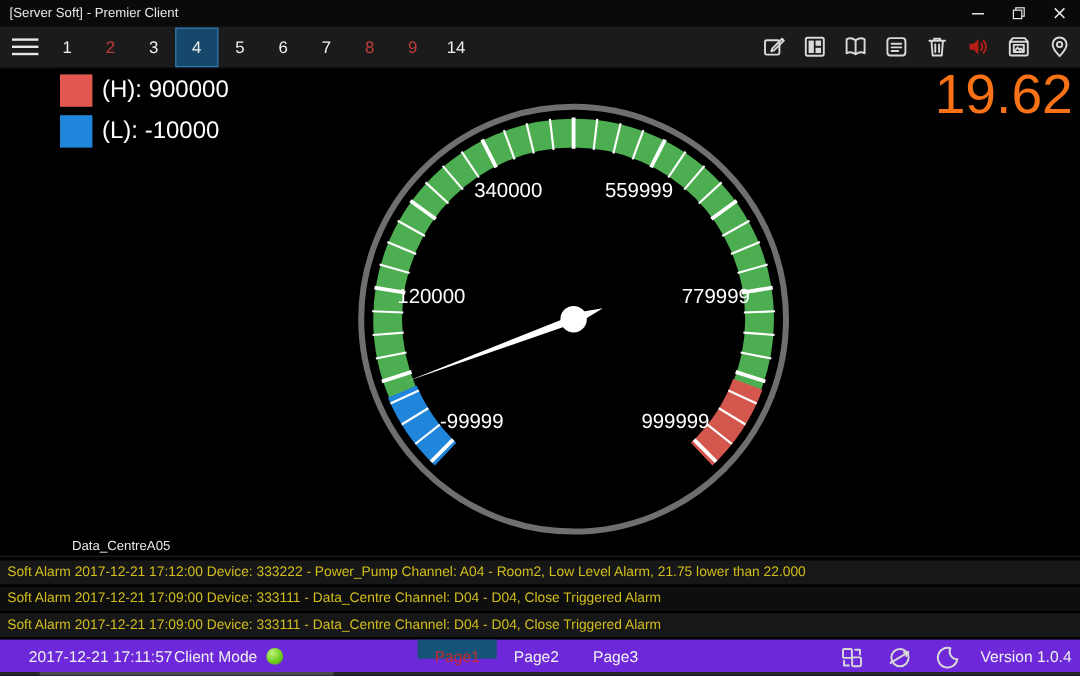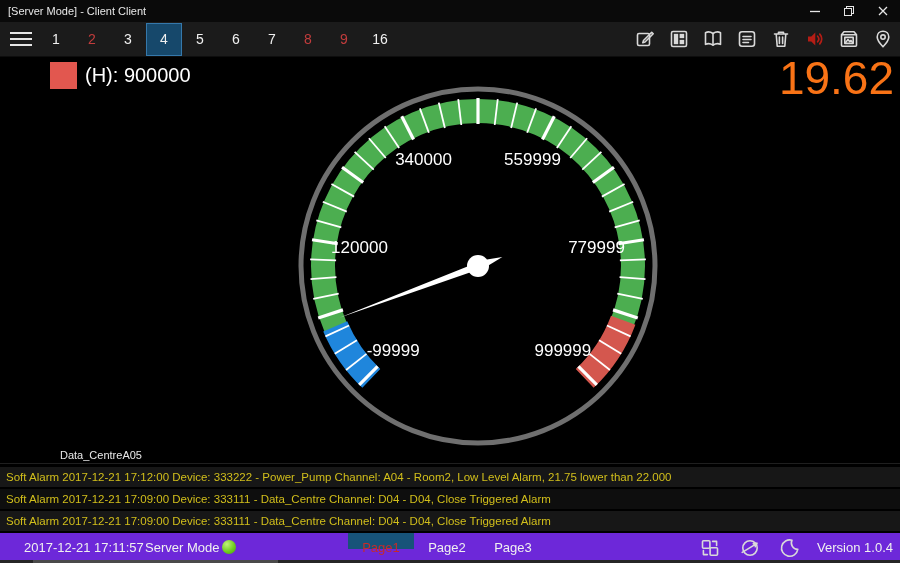--- a/index.html
+++ b/index.html
@@ -77,21 +77,21 @@
   .sb-version { position:absolute; right:7px; top:7px; }
   .sb-track { position:absolute; bottom:0; left:0; width:900px; height:3px; background:#262626; }
   .sb-thumb { position:absolute; bottom:0; left:33px; width:245px; height:3px; background:#4a4a4a; cursor:pointer; }
 </style>
 </head>
 <body>
 
 <div class="app">
 
   <div class="titlebar">
-    <span class="title">[Server Mode] - Client Client</span>
+    <span class="title">[Server Soft] - Premier Client</span>
     <div class="win-controls" id="win-controls">
         <span class="win-btn">
           <svg width="12" height="12" viewBox="0 0 12 12">
             <line x1="1" y1="6.5" x2="11" y2="6.5" stroke="#e6e6e6" stroke-width="1.3"></line>
           </svg>
         </span>
         <span class="win-btn">
           <svg width="12" height="12" viewBox="0 0 12 12">
             <rect x="3.5" y="1.5" width="7" height="7" fill="none" stroke="#e6e6e6"></rect>
             <rect x="1.5" y="3.5" width="7" height="7" fill="#0a0a0a" stroke="#e6e6e6"></rect>
@@ -114,21 +114,21 @@
     <div class="tabs" id="tabs">
         <div class="tab">1</div>
         <div class="tab alarm">2</div>
         <div class="tab">3</div>
         <div class="tab active">4</div>
         <div class="tab">5</div>
         <div class="tab">6</div>
         <div class="tab">7</div>
         <div class="tab alarm">8</div>
         <div class="tab alarm">9</div>
-        <div class="tab">16</div>
+        <div class="tab">14</div>
       </div>
     <div class="toolbar" id="toolbar">
         <span class="tool">
           <svg width="22" height="22" viewBox="0 0 22 22">
             <rect x="3.5" y="5.5" width="12" height="12" rx="1.5" fill="none" stroke="#d9d9d9" stroke-width="1.6" stroke-linejoin="round" stroke-linecap="round"></rect>
             <path d="M9.5 12.5 L17.7 4.3 L19.2 5.8 L11 14 L8.8 14.7 Z" fill="none" stroke="#d9d9d9" stroke-width="1.6" stroke-linejoin="round" stroke-linecap="round"></path>
           </svg>
         </span>
         <span class="tool">
           <svg width="22" height="22" viewBox="0 0 22 22">
@@ -176,20 +176,24 @@
           </svg>
         </span>
       </div>
   </div>
 
   <div class="main">
     <div class="legend" id="legend">
         <div class="legend-item">
           <span class="legend-swatch" style="background: rgb(226, 87, 79);"></span>
           <span class="legend-label">(H): 900000</span>
+        </div>
+        <div class="legend-item">
+          <span class="legend-swatch" style="background: rgb(31, 134, 220);"></span>
+          <span class="legend-label">(L): -10000</span>
         </div>
       </div>
     <div class="big-value">19.62</div>
     <svg id="gauge" width="858" height="406">
         <circle cx="434" cy="209" r="177" fill="none" stroke="#6f6f6f" stroke-width="5"></circle>
         <path d="M 324.40 318.60 A 155 155 0 1 1 543.60 318.60" fill="none" stroke="#4cae50" stroke-width="24"></path>
         <path d="M 327.31 321.43 A 155 155 0 0 1 291.23 269.34" fill="none" stroke="#1f86dc" stroke-width="26"></path>
         <path d="M 579.23 263.17 A 155 155 0 0 1 540.69 321.43" fill="none" stroke="#d4574e" stroke-width="26"></path>
         <line x1="333.59083707151024" y1="309.40916292848976" x2="315.20606076066" y2="327.79393923934003" stroke="#ffffff" stroke-width="3.2"></line>
         <line x1="322.4849958149342" y1="296.91134080199646" x2="302.06675561203485" y2="313.0077834840522" stroke="#ffffff" stroke-width="1.8"></line>
@@ -284,21 +288,21 @@
   </div>
 
   <div class="alarms" id="alarms">
       <div class="alarm-row">Soft Alarm 2017-12-21 17:12:00 Device: 333222 - Power_Pump Channel: A04 - Room2, Low Level Alarm, 21.75 lower than 22.000</div>
       <div class="alarm-row">Soft Alarm 2017-12-21 17:09:00 Device: 333111 - Data_Centre Channel: D04 - D04, Close Triggered Alarm</div>
       <div class="alarm-row">Soft Alarm 2017-12-21 17:09:00 Device: 333111 - Data_Centre Channel: D04 - D04, Close Triggered Alarm</div>
     </div>
 
   <div class="statusbar">
     <span class="sb-ts">2017-12-21 17:11:57</span>
-    <span class="sb-mode">Server Mode</span>
+    <span class="sb-mode">Client Mode</span>
     <span class="mode-dot" style="background: radial-gradient(circle at 35% 30%, rgb(194, 243, 122) 0%, rgb(111, 206, 31) 55%, rgb(69, 156, 13) 100%);"></span>
     <div class="pages" id="pages">
         <div class="page-tab active">Page1</div>
         <div class="page-tab">Page2</div>
         <div class="page-tab">Page3</div>
       </div>
     <div class="sb-icons" id="sb-icons">
         <span class="sb-icon">
           <svg width="22" height="22" viewBox="0 0 22 22">
             <rect x="3.5" y="3.8" width="7.4" height="7.4" rx="1" fill="none" stroke="#d9d9d9" stroke-width="1.6" stroke-linejoin="round" stroke-linecap="round"></rect>

